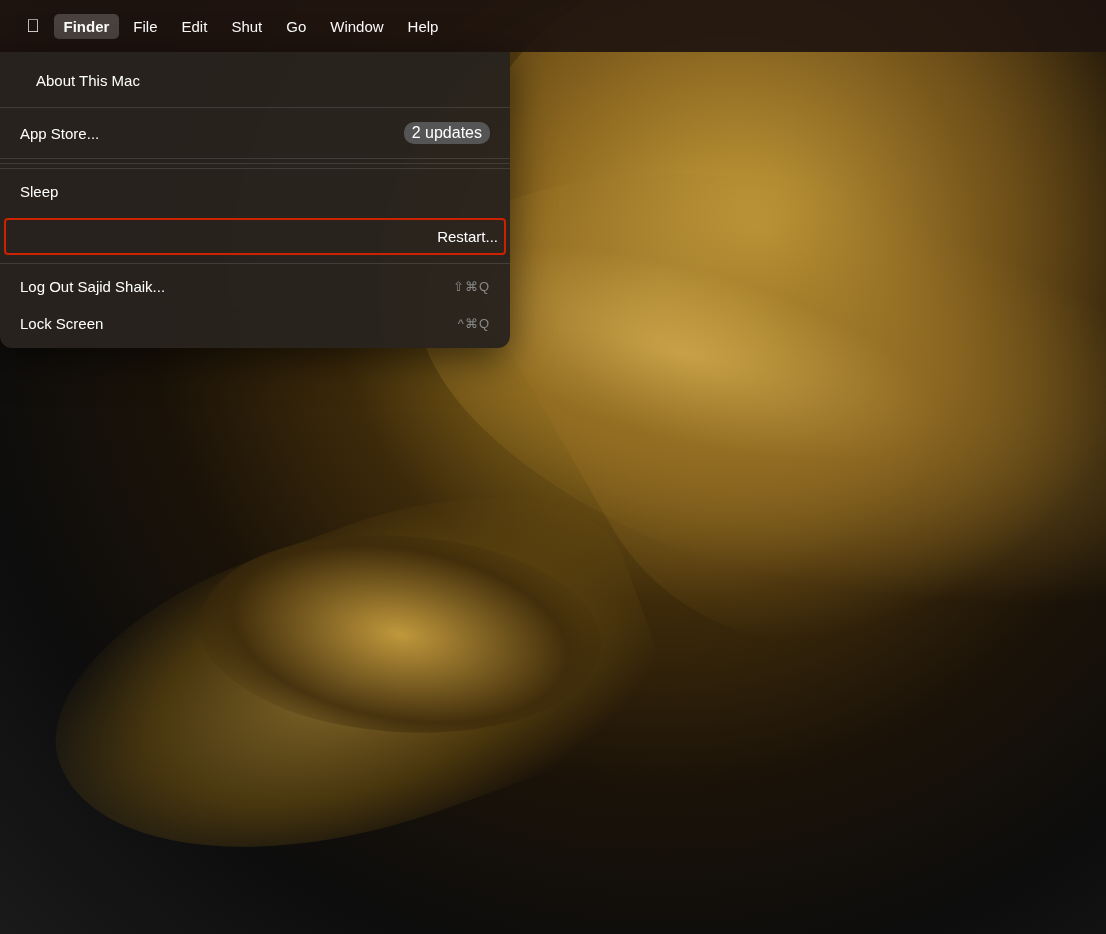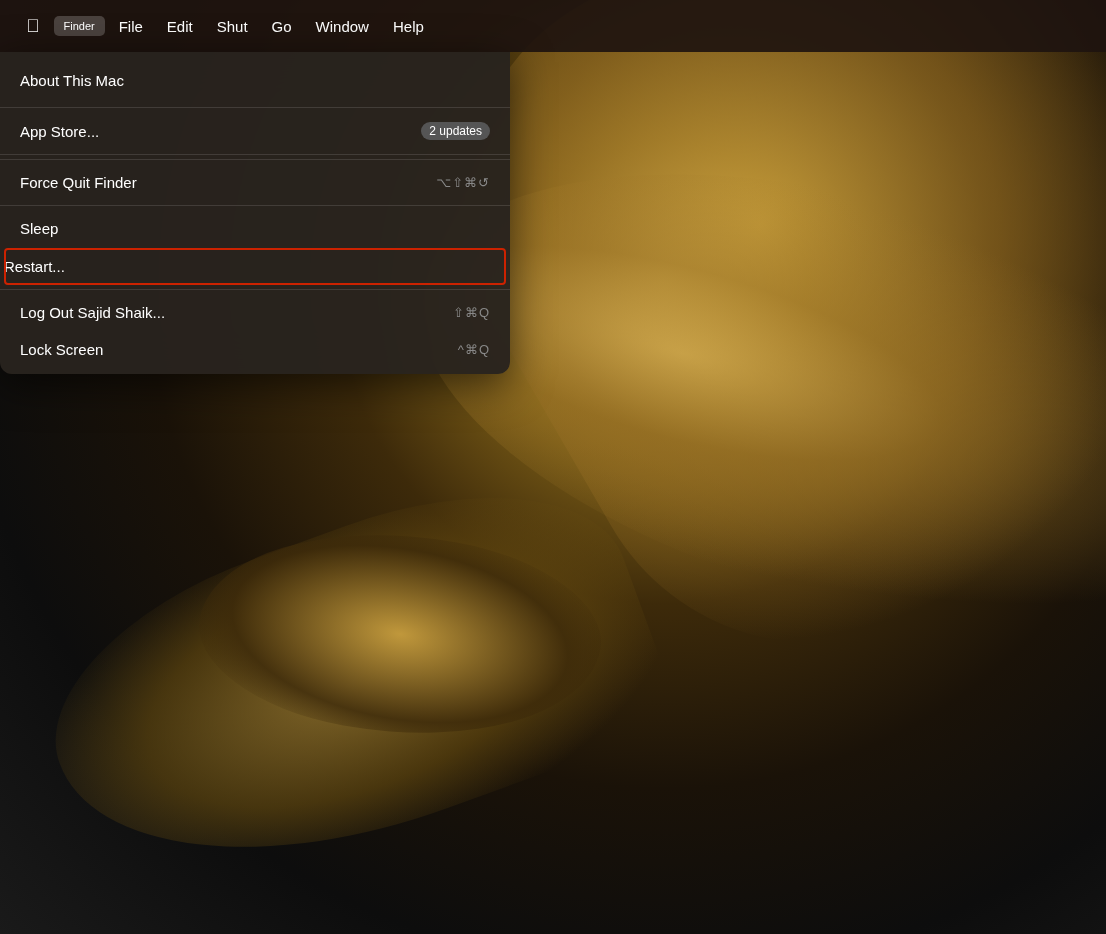--- a/index.html
+++ b/index.html
@@ -87,22 +87,22 @@
     }
 
     .menubar-apple {
       font-size: 18px;
       padding: 4px 10px;
       color: #ffffff;
       cursor: pointer;
     }
 
     .menubar-finder {
-      font-weight: 400;
-      font-size: 11px;
+      font-weight: 700;
+      font-size: 15px;
     }
 
     
     .dropdown-menu {
       position: absolute;
       top: 52px;
       left: 0;
       width: 510px;
       background: rgba(40, 35, 30, 0.97);
       border-radius: 0 0 12px 12px;
@@ -121,58 +121,60 @@
       color: #ffffff;
       font-size: 15px;
       position: relative;
     }
 
     .menu-item.highlighted {
       background: transparent;
       outline: 2px solid #cc2200;
       outline-offset: -2px;
       border-radius: 4px;
-      margin: 1px 4px;
-      padding: 10px 0;
+      margin: 8px 4px;
+      padding: 10px 8px;
+      justify-content: flex-end;
     }
 
     .menu-item-label {
       font-size: 15px;
       color: #ffffff;
     }
 
     .menu-item-shortcut {
       font-size: 13px;
       color: #888888;
       letter-spacing: 1px;
     }
 
     .menu-item-badge {
       background: #555555;
       color: #ffffff;
-      font-size: 12px;
+      font-size: 16px;
       padding: 2px 8px;
       border-radius: 10px;
     }
 
     .menu-item-chevron {
       color: #aaaaaa;
       font-size: 14px;
     }
 
     .menu-separator {
       height: 1px;
       background: rgba(255,255,255,0.12);
       margin: 4px 0;
     }
 
     
     .menu-item.about {
       padding-top: 14px;
       padding-bottom: 14px;
+      margin-left: 16px;
     }
   </style>
 </head>
 <body>
 
 <div class="desktop">
   <div class="swirl swirl-1"></div>
   <div class="swirl swirl-2"></div>
   <div class="swirl swirl-3"></div>
   <div class="swirl swirl-4"></div>
@@ -198,24 +200,20 @@
 
 
   <div class="menu-item">
     <span class="menu-item-label">App Store...</span>
     <span class="menu-item-badge">2 updates</span>
   </div>
   <div class="menu-separator"></div>
 
   <div class="menu-separator"></div>
 
-  <div class="menu-item">
-    <span class="menu-item-label">Force Quit Finder</span>
-    <span class="menu-item-shortcut">⌥⇧⌘↺</span>
-  </div>
   <div class="menu-separator"></div>
 
   <div class="menu-item">
     <span class="menu-item-label">Sleep</span>
   </div>
 
   <div class="menu-item highlighted">
     <span class="menu-item-label">Restart...</span>
   </div>
 

